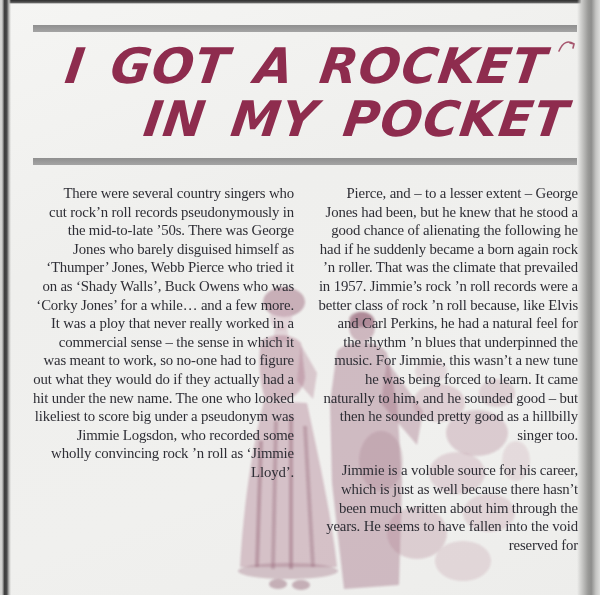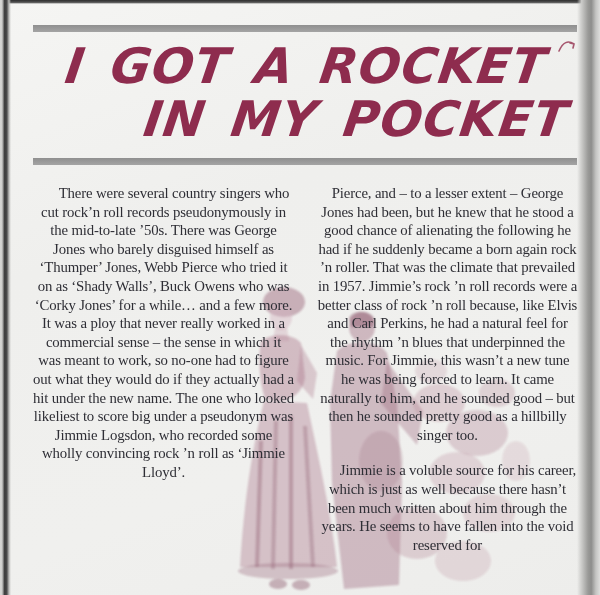--- a/index.html
+++ b/index.html
@@ -47,21 +47,21 @@
   .title .line2{display:block;margin-left:86px;}
   
   .columns{
     position:absolute;top:184px;left:33px;width:545px;
     display:flex;gap:23px;z-index:4;
   }
   .col{width:261px;
     font-size:14.8px;line-height:18.6px;
     letter-spacing:-0.15px;
     color:#2e2e35;
-    text-align:center;
+    text-align:right;
   }
   .col p{margin:0;}
   .col p.indent{text-indent:21px;}
   .col p.para2{margin-top:17px;}
   
   .watermark{
     position:absolute;left:231px;top:281px;width:302px;height:314px;
     z-index:1;filter:blur(1.1px);opacity:.95;
   }
   

